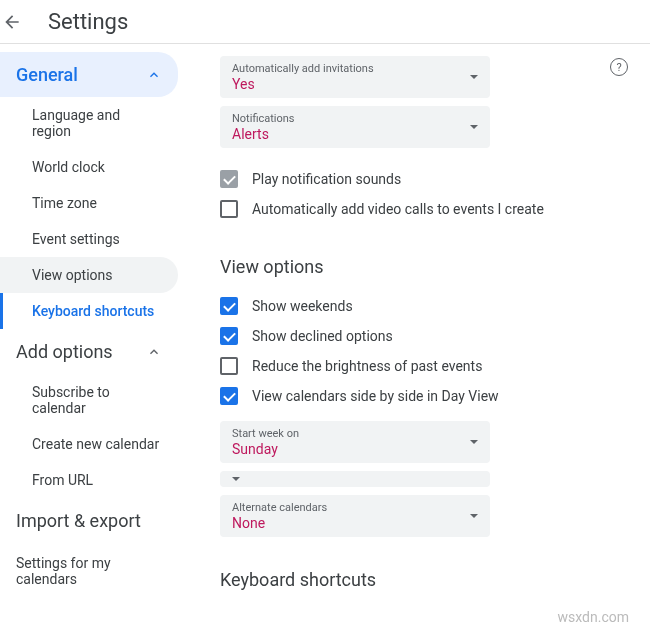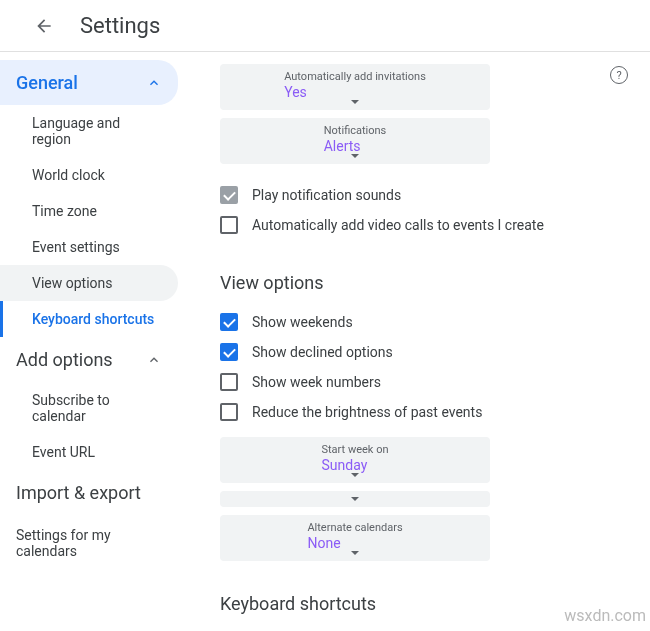--- a/index.html
+++ b/index.html
@@ -1,56 +1,56 @@
 <!DOCTYPE html>
 <html><head>
   <meta charset="utf-8">
   <style>
     * { box-sizing: border-box; margin: 0; padding: 0; }
     body { font-family: 'Google Sans', Roboto, Arial, sans-serif; font-size: 14px; color: #3c4043; width: 650px; height: 631px; overflow: hidden; background: #fff; }
     
-    .header { height: 52px; display: flex; align-items: center; padding: 0 32px; border-bottom: 1px solid #e0e0e0; }
+    .header { height: 44px; display: flex; align-items: center; padding: 0 0; border-bottom: 1px solid #e0e0e0; }
     .back-btn { width: 24px; height: 24px; display: flex; align-items: center; justify-content: center; margin-right: 24px; cursor: pointer; color: #5f6368; }
     .header-title { font-size: 22px; color: #3c4043; font-weight: 400; }
     
     .body { display: flex; height: calc(631px - 48px); }
     
     .sidebar { width: 190px; overflow-y: auto; padding-top: 8px; position: relative; }
     .sidebar-header { display: flex; align-items: center; justify-content: space-between; padding: 12px 16px; font-size: 18px; cursor: pointer; border-radius: 0 20px 20px 0; margin-right: 12px; }
     .sidebar-header.active { background: #e8f0fe; color: #1a73e8; font-weight: 500; }
     .sidebar-header.plain { color: #3c4043; }
     
     .sidebar-item { padding: 10px 16px 10px 32px; font-size: 14px; color: #3c4043; cursor: pointer; border-radius: 0 20px 20px 0; margin-right: 12px; }
     .sidebar-item.selected-bg { background: #f1f3f4; }
     .sidebar-item.active { color: #1a73e8; font-weight: 500; border-left: 3px solid #1a73e8; padding-left: 29px; }
     
     .sidebar-label { padding: 12px 16px; font-size: 14px; color: #3c4043; }
     
     .chevron { width: 16px; height: 16px; color: #5f6368; }
     
     .main { flex: 1; overflow-y: auto; padding: 12px 20px 12px 30px; position: relative; }
     
-    .dropdown { background: #f1f3f4; border-radius: 4px; padding: 6px 12px; display: flex; justify-content: space-between; align-items: center; margin-bottom: 8px; cursor: pointer; width: 270px; flex-direction: column; }
+    .dropdown { background: #f1f3f4; border-radius: 4px; padding: 6px 12px; display: flex; justify-content: space-between; align-items: center; margin-bottom: 8px; cursor: pointer; width: 270px; }
     .dropdown-text { display: flex; flex-direction: column; }
     .dropdown-label { font-size: 11px; color: #5f6368; }
-    .dropdown-value { font-size: 14px; color: #8b5cf6; margin-top: 1px; }
+    .dropdown-value { font-size: 14px; color: #be185d; margin-top: 1px; }
     .dropdown-arrow { width: 0; height: 0; border-left: 4px solid transparent; border-right: 4px solid transparent; border-top: 4px solid #5f6368; }
     
     .help-icon { position: absolute; top: 14px; right: 22px; width: 18px; height: 18px; border: 1.5px solid #5f6368; border-radius: 50%; display: flex; align-items: center; justify-content: center; font-size: 11px; color: #5f6368; cursor: pointer; }
     
     .checkbox-row { display: flex; align-items: center; padding: 6px 0; }
     .checkbox { width: 18px; height: 18px; border: 2px solid #5f6368; border-radius: 2px; margin-right: 14px; cursor: pointer; display: flex; align-items: center; justify-content: center; flex-shrink: 0; }
     .checkbox.checked { background: #1a73e8; border-color: #1a73e8; }
     .checkbox.checked.disabled { background: #9aa0a6; border-color: #9aa0a6; }
     .checkbox.checked::after { content: ''; width: 5px; height: 9px; border: solid white; border-width: 0 2px 2px 0; transform: rotate(45deg); margin-top: -2px; }
     .checkbox-label { font-size: 14px; color: #3c4043; }
     
     .section-title { font-size: 18px; color: #3c4043; font-weight: 400; margin: 32px 0 14px 0; }
     
-    .watermark { position: fixed; bottom: 6px; right: 4px; font-size: 16px; color: #bbb; }
+    .watermark { position: fixed; bottom: 6px; right: 21px; font-size: 14px; color: #bbb; }
   </style>
 </head>
 <body>
 
 <div class="header">
   <div class="back-btn">
     <svg width="20" height="20" viewBox="0 0 24 24" fill="#5f6368">
         <path d="M20 11H7.83l5.59-5.59L12 4l-8 8 8 8 1.41-1.41L7.83 13H20v-2z"></path>
       </svg>
   </div>
@@ -73,21 +73,22 @@
     <div class="sidebar-item selected-bg">View options</div>
     <div class="sidebar-item active">Keyboard shortcuts</div>
 
     <div class="sidebar-header plain">
       <span>Add options</span>
       <svg class="chevron" viewBox="0 0 24 24" fill="#5f6368">
           <path d="M12 8l-6 6 1.41 1.41L12 10.83l4.59 4.58L18 14z"></path>
         </svg>
     </div>
     <div class="sidebar-item">Subscribe to calendar</div>
-    <div class="sidebar-item">Event URL</div>
+    <div class="sidebar-item">Create new calendar</div>
+    <div class="sidebar-item">From URL</div>
 
     <div class="sidebar-header plain">
       <span>Import &amp; export</span>
     </div>
 
     <div class="sidebar-label">Settings for my calendars</div>
 
   </div>
 
   <div class="main">
@@ -125,25 +126,25 @@
     <div class="checkbox-row">
       <div class="checkbox checked"></div>
       <span class="checkbox-label">Show weekends</span>
     </div>
     <div class="checkbox-row">
       <div class="checkbox checked"></div>
       <span class="checkbox-label">Show declined options</span>
     </div>
     <div class="checkbox-row">
       <div class="checkbox"></div>
-      <span class="checkbox-label">Show week numbers</span>
+      <span class="checkbox-label">Reduce the brightness of past events</span>
     </div>
     <div class="checkbox-row">
-      <div class="checkbox"></div>
-      <span class="checkbox-label">Reduce the brightness of past events</span>
+      <div class="checkbox checked"></div>
+      <span class="checkbox-label">View calendars side by side in Day View</span>
     </div>
 
     <div style="height:10px"></div>
 
     <div class="dropdown">
       <div class="dropdown-text">
         <span class="dropdown-label">Start week on</span>
         <span class="dropdown-value">Sunday</span>
       </div>
       <div class="dropdown-arrow"></div>

